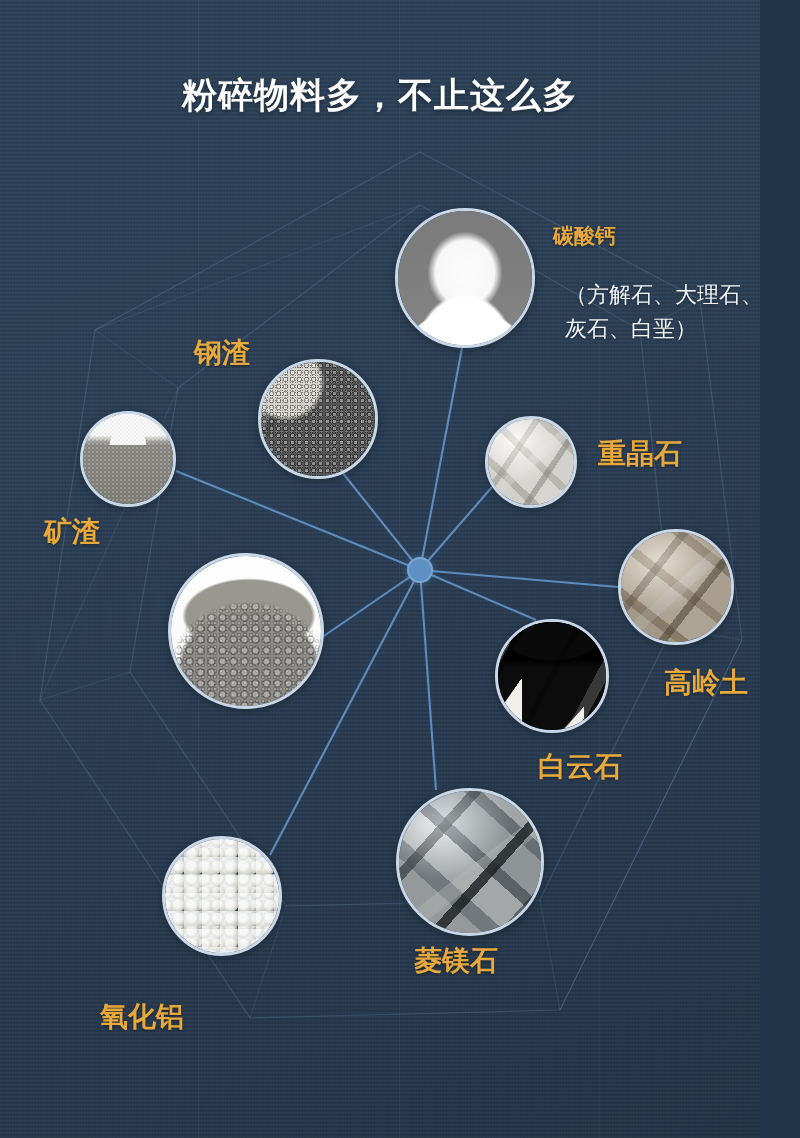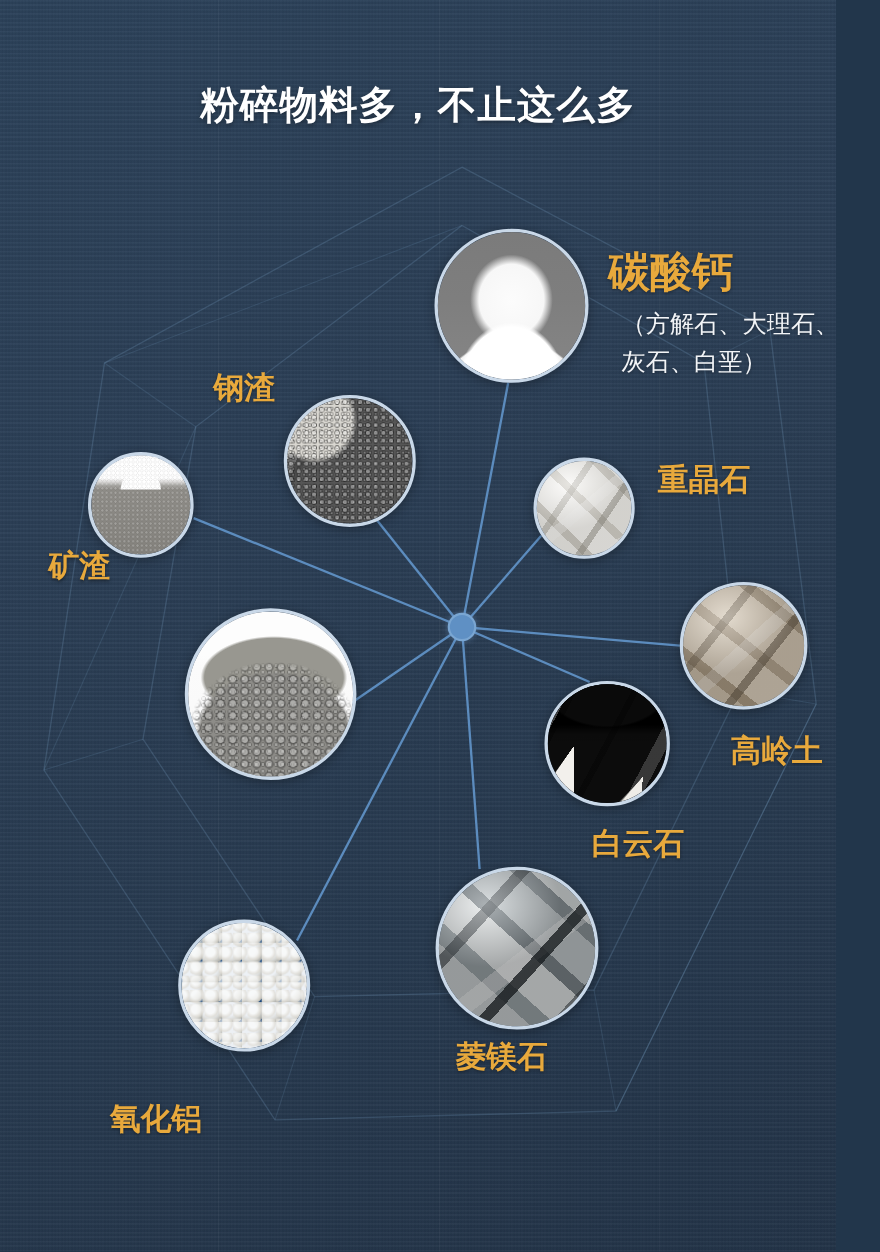--- a/index.html
+++ b/index.html
@@ -238,21 +238,21 @@
   
   .label{
     position:absolute;
     color:#e8a93c;
     font-size:28px;
     font-weight:bold;
     white-space:nowrap;
     z-index:6;
     text-shadow:0 1px 3px rgba(0,0,0,.40);
   }
-  #lbl-caco3{ font-size:38px;text-align:center; }
+  #lbl-caco3{ font-size:21px;text-align:center; }
   #sub-caco3{
     position:absolute;
     color:#f2f4f7;
     font-size:22px;
     line-height:1.55;
     z-index:6;
     width:238px;
     text-shadow:0 1px 3px rgba(0,0,0,.35);
   }
 </style>
@@ -331,26 +331,26 @@
     <div class="ph ph-barite"></div>
   </div>
 
   <div id="title">粉碎物料多，不止这么多</div>
 
   <div class="label" id="lbl-caco3" style="left:553px; top:222px;">碳酸钙</div>
   <div id="sub-caco3" style="left:565px; top:278px;">（方解石、大理石、石灰石、白垩）</div>
 
   <div class="label" style="left:194px; top:334px;">钢渣</div>
 
-  <div class="label" style="left:44px; top:496px;text-align:center;">矿渣</div>
+  <div class="label" style="left:44px; top:513px;text-align:center;">矿渣</div>
 
 
   <div class="label" style="left:100px; top:977px;margin-top:21px;">氧化铝</div>
 
   <div class="label" style="left:414px; top:942px;font-family:Liberation Serif, serif;">菱镁石</div>
 
   <div class="label" style="left:538px; top:748px;">白云石</div>
 
   <div class="label" style="left:664px; top:664px;">高岭土</div>
 
-  <div class="label" style="left:598px; top:417px;">重晶石</div>
+  <div class="label" style="left:598px; top:435px;">重晶石</div>
 
 </div>
 
 </body></html>

